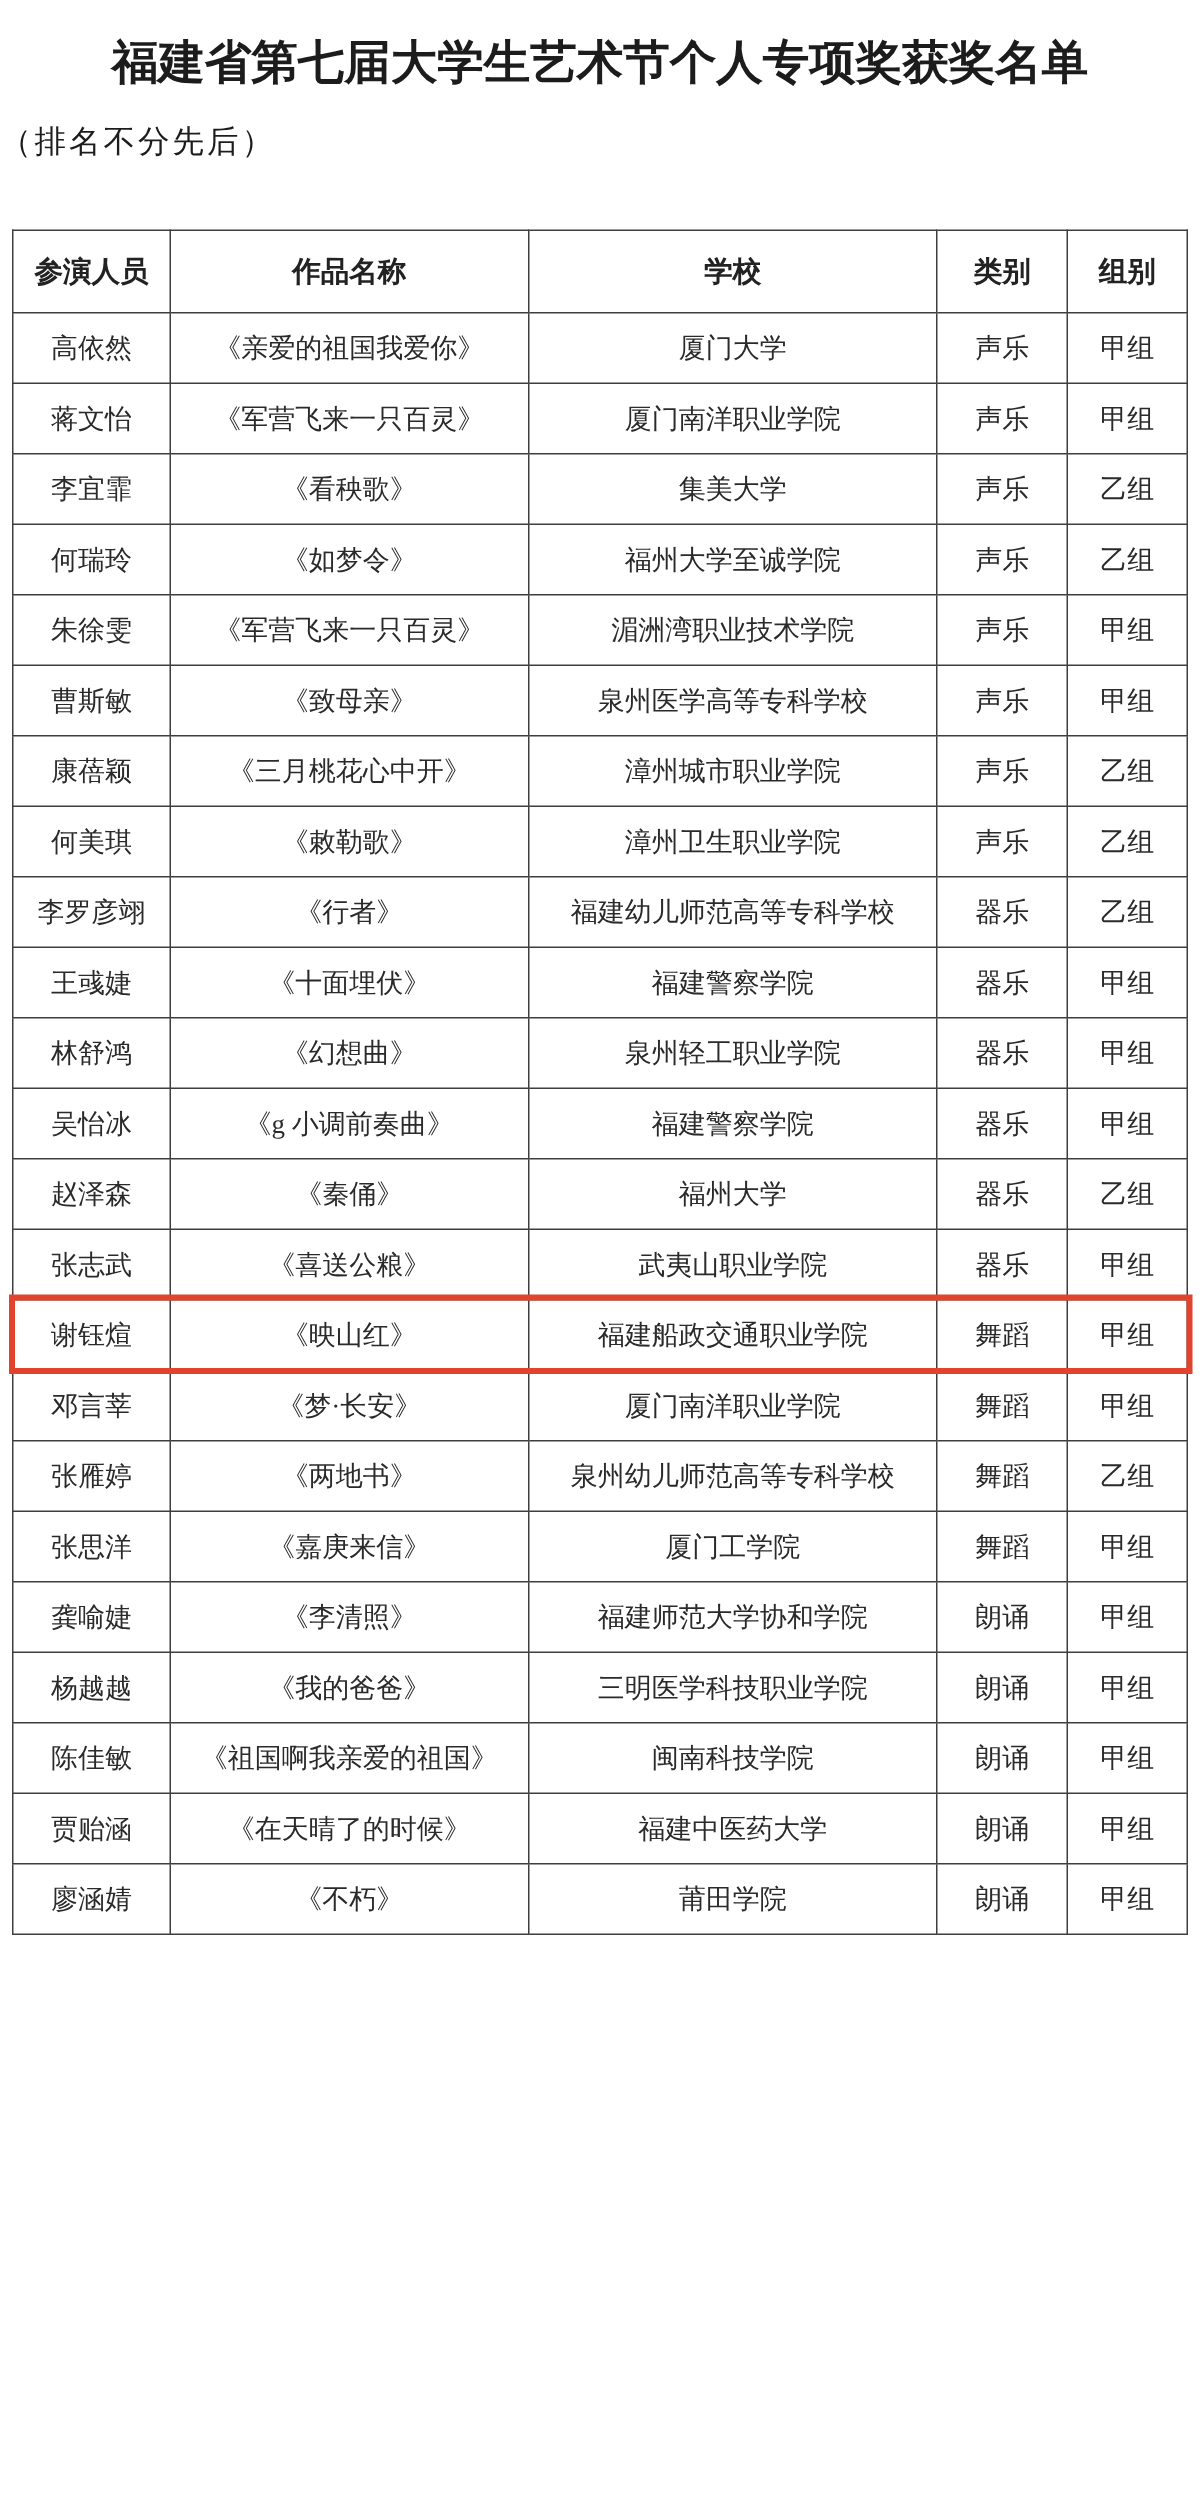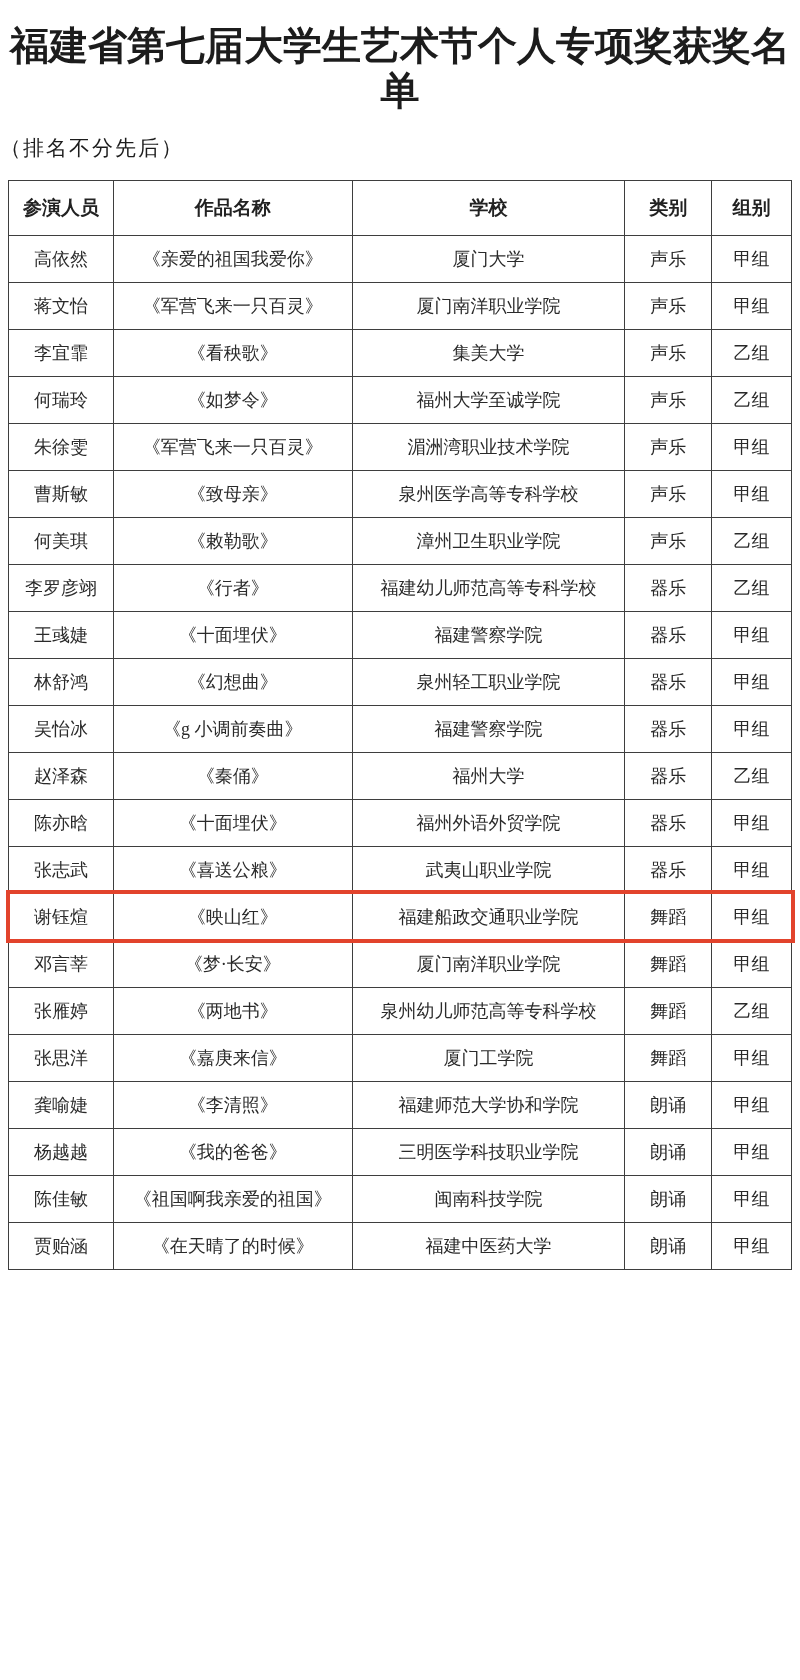--- a/index.html
+++ b/index.html
@@ -9,38 +9,38 @@
   }
   body {
     width: 800px;
     height: 1680px;
     font-family: "Liberation Serif", serif;
     color: #1c1c1c;
     overflow: hidden;
   }
   .title {
     text-align: center;
-    font-size: 39px;
+    font-size: 31px;
     font-weight: bold;
     letter-spacing: 0px;
     margin: 24px 8px 0 8px;
     line-height: 1.15;
     font-family: "Liberation Serif", serif;
   }
   .subtitle {
     text-align: left;
     font-size: 21px;
     margin-top: 20px;
     letter-spacing: 2px;
   }
   table.awards {
     border-collapse: collapse;
     table-layout: fixed;
     width: 784px;
-    margin: 18px auto 0 auto;
+    margin: 45px auto 0 auto;
   }
   .awards th, .awards td {
     border: 1px solid #3e3e3e;
     text-align: center;
     vertical-align: middle;
     padding: 0 4px;
     overflow: hidden;
     white-space: nowrap;
   }
   .awards th {
@@ -129,20 +129,27 @@
         <td>甲组</td>
       </tr>
       <tr>
         <td>曹斯敏</td>
         <td>《致母亲》</td>
         <td>泉州医学高等专科学校</td>
         <td>声乐</td>
         <td>甲组</td>
       </tr>
       <tr>
+        <td>康蓓颖</td>
+        <td>《三月桃花心中开》</td>
+        <td>漳州城市职业学院</td>
+        <td>声乐</td>
+        <td>乙组</td>
+      </tr>
+      <tr>
         <td>何美琪</td>
         <td>《敕勒歌》</td>
         <td>漳州卫生职业学院</td>
         <td>声乐</td>
         <td>乙组</td>
       </tr>
       <tr>
         <td>李罗彦翊</td>
         <td>《行者》</td>
         <td>福建幼儿师范高等专科学校</td>
@@ -169,27 +176,20 @@
         <td>福建警察学院</td>
         <td>器乐</td>
         <td>甲组</td>
       </tr>
       <tr>
         <td>赵泽森</td>
         <td>《秦俑》</td>
         <td>福州大学</td>
         <td>器乐</td>
         <td>乙组</td>
-      </tr>
-      <tr>
-        <td>陈亦晗</td>
-        <td>《十面埋伏》</td>
-        <td>福州外语外贸学院</td>
-        <td>器乐</td>
-        <td>甲组</td>
       </tr>
       <tr>
         <td>张志武</td>
         <td>《喜送公粮》</td>
         <td>武夷山职业学院</td>
         <td>器乐</td>
         <td>甲组</td>
       </tr>
       <tr class="highlight" style="outline: rgb(226, 67, 44) solid 4px; outline-offset: -1px;">
         <td>谢钰煊</td>
@@ -240,14 +240,21 @@
         <td>朗诵</td>
         <td>甲组</td>
       </tr>
       <tr>
         <td>贾贻涵</td>
         <td>《在天晴了的时候》</td>
         <td>福建中医药大学</td>
         <td>朗诵</td>
         <td>甲组</td>
       </tr>
+      <tr>
+        <td>廖涵婧</td>
+        <td>《不朽》</td>
+        <td>莆田学院</td>
+        <td>朗诵</td>
+        <td>甲组</td>
+      </tr>
     </tbody>
 </table>
 
 </body></html>

